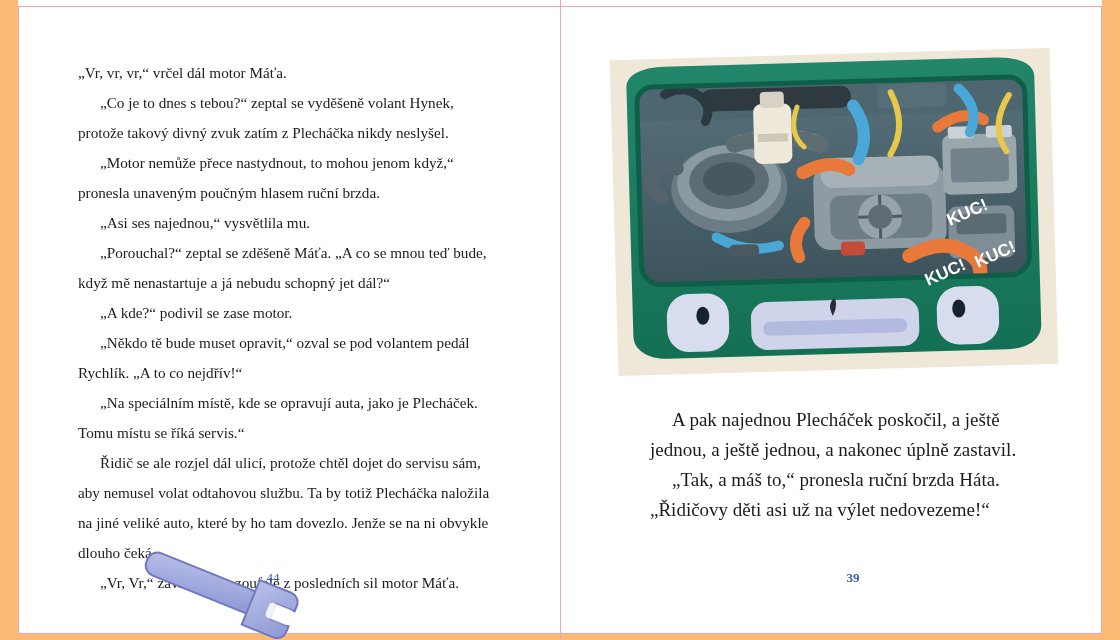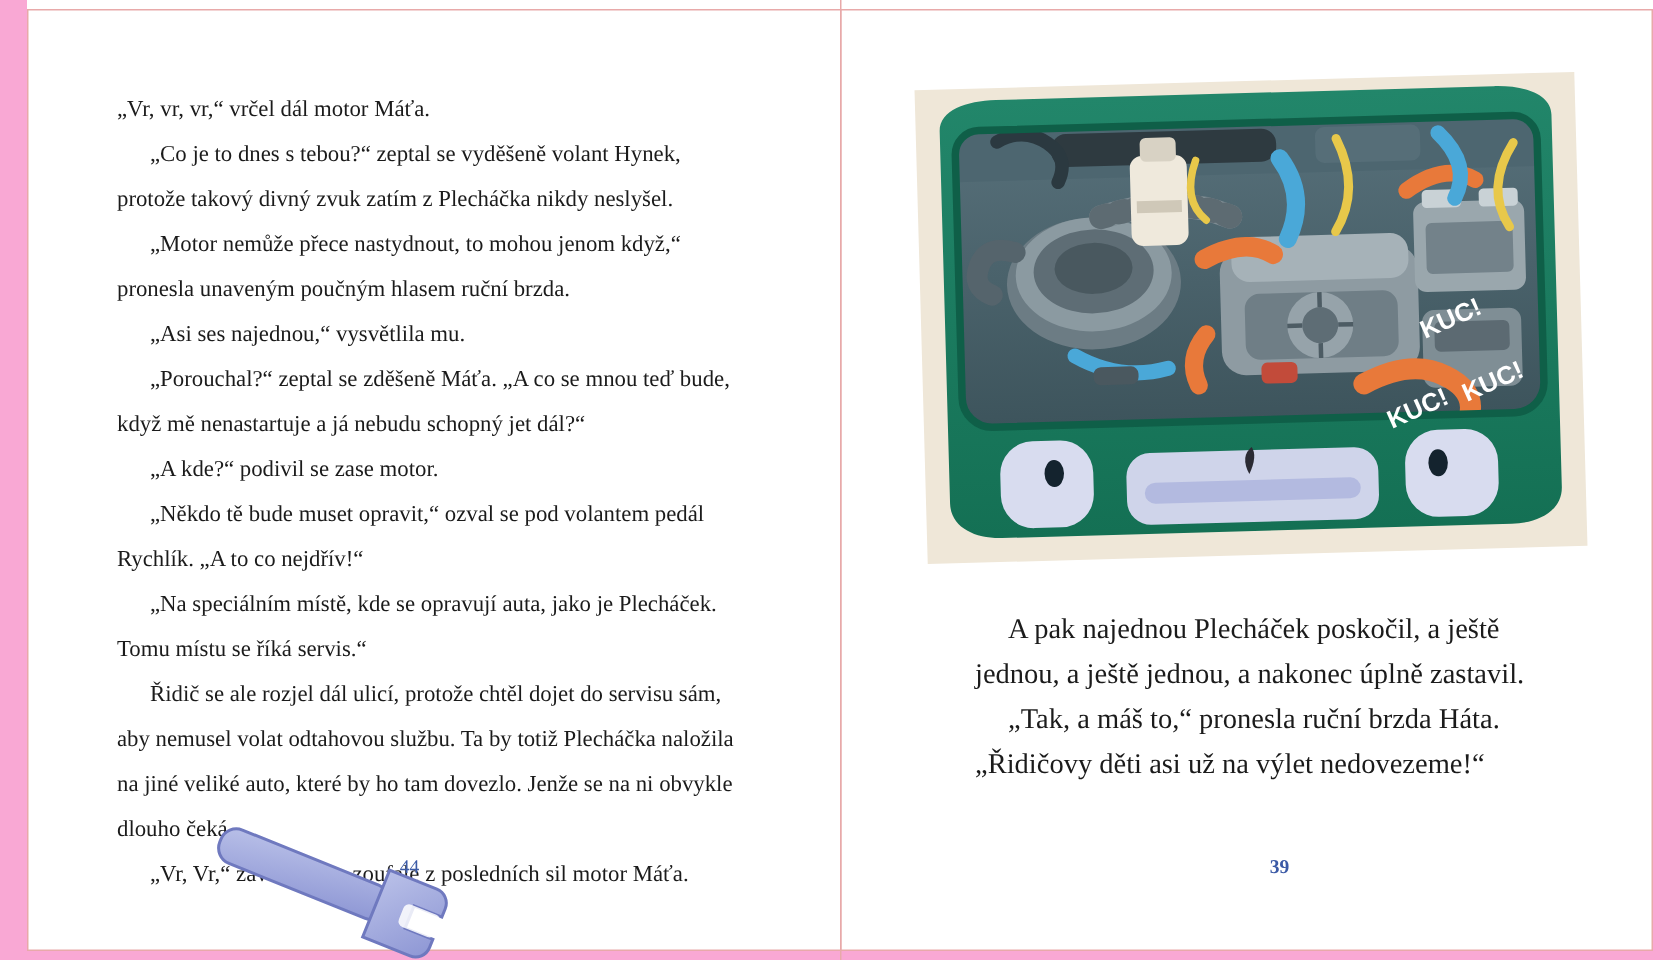--- a/index.html
+++ b/index.html
@@ -13,21 +13,21 @@
     overflow: hidden;
     font-family: "Liberation Sans", sans-serif;
   }
 
   .spread {
     position: absolute;
     left: 0;
     top: 0;
     width: 1120px;
     height: 640px;
-    background: #f9a8d4;
+    background: #fdba74;
   }
 
   
   .page {
     position: absolute;
     top: 6px;
     height: 628px;
     background: #ffffff;
     border: 1px solid #e8a9a9;
     box-sizing: border-box;

